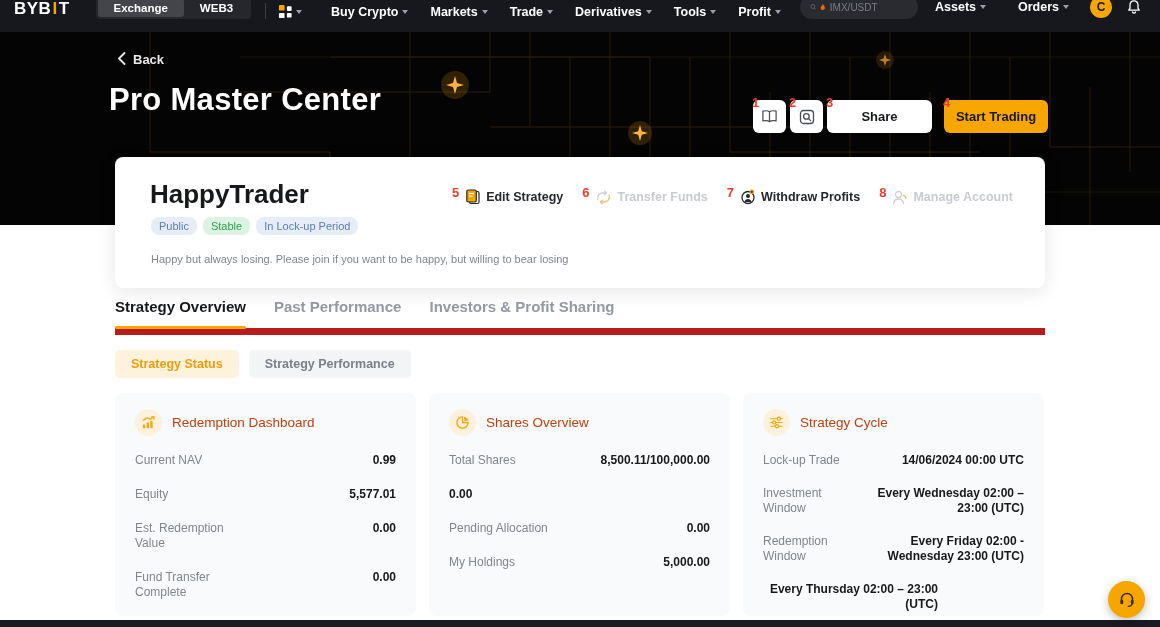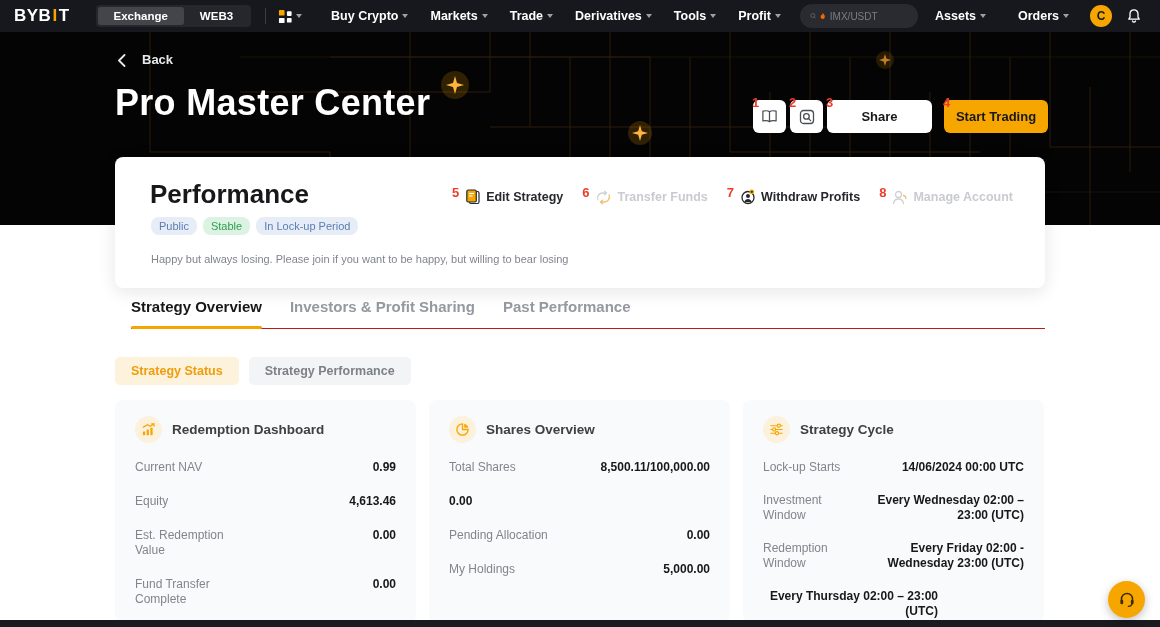--- a/index.html
+++ b/index.html
@@ -2,21 +2,21 @@
 <html><head>
 <meta charset="utf-8">
 <style>
   * { margin:0; padding:0; box-sizing:border-box; }
   html,body { width:1160px; height:627px; overflow:hidden; }
   body { font-family:"Liberation Sans", sans-serif; background:#fff; }
   .page { position:relative; width:1160px; height:627px; background:#fff; overflow:hidden; }
 
   
   .nav { position:absolute; top:0; left:0; width:1160px; height:32px; background:#17181e;
-         display:flex; align-items:center; padding:0 14px; z-index:30; }
+         display:flex; align-items:flex-end; padding:13px 14px; z-index:30; }
   .logo { font-size:17px; font-weight:800; color:#fff; letter-spacing:.5px; display:flex; align-items:center; }
   .logo .accent { color:#f7a600; margin:0 1px; }
   .toggle { display:flex; align-items:center; background:#26272d; border-radius:4px; margin-left:26px; padding:2px; }
   .toggle .opt { font-size:11.5px; font-weight:700; color:#fff; padding:3px 16px; border-radius:3px; cursor:pointer; }
   .toggle .opt.active { background:#43454b; }
   .nav-divider { width:1px; height:16px; background:#3a3c42; margin:0 12px 0 14px; }
   .grid-btn { display:flex; align-items:center; gap:3px; cursor:pointer; }
   .nav-items { display:flex; align-items:center; margin-left:18px; }
   .nav-item { display:flex; align-items:center; gap:4px; color:#fff; font-size:12.5px; font-weight:700;
               padding:0 11px; cursor:pointer; white-space:nowrap; }
@@ -28,23 +28,23 @@
                        font-size:10px; width:78px; font-family:Liberation Sans, sans-serif; }
   .search-pill input::placeholder { color:#797d85; }
   .nav-right { margin-left:auto; display:flex; align-items:center; gap:10px; }
   .avatar { width:22px; height:22px; border-radius:50%; background:#f7a600; color:#17181c;
             font-size:12px; font-weight:800; display:flex; align-items:center; justify-content:center; cursor:pointer; }
   .nav-icon { display:flex; align-items:center; justify-content:center; width:24px; height:24px; cursor:pointer; }
 
   
   .hero { position:absolute; top:32px; left:0; width:1160px; height:193px; background:#040404; overflow:hidden; }
   .hero svg.pattern { position:absolute; top:0; left:0; }
-  .back-link { position:absolute; top:20px; left:117px; display:flex; align-items:flex-end; gap:16px;
+  .back-link { position:absolute; top:20px; left:117px; display:flex; align-items:flex-start; gap:7px;
                color:#e8e9eb; font-size:13px; font-weight:700; cursor:pointer; }
-  .hero-title { position:absolute; top:50px; left:115px; color:#fff; font-size:36px; font-weight:800; letter-spacing:.3px; }
+  .hero-title { position:absolute; top:50px; left:109px; color:#fff; font-size:31px; font-weight:800; letter-spacing:.3px; }
   .hero-actions { position:absolute; top:68px; left:753px; display:flex; gap:4px; align-items:center; }
   .hbtn { position:relative; height:33px; background:#fff; border:none; border-radius:6px; cursor:pointer;
           display:flex; align-items:center; justify-content:center; font-family:inherit; }
   .hbtn.icon { width:33px; }
   .hbtn.share { width:105px; font-size:13px; font-weight:700; color:#17181a; }
   .hbtn.primary { width:104px; background:#f7a600; font-size:13px; font-weight:700; color:#17181a; margin-left:8px; }
   .mark { color:#ee3b2b; font-weight:700; font-size:13px; line-height:1; }
   .hbtn .mark { position:absolute; top:-4px; left:-1px; }
 
   
@@ -57,36 +57,36 @@
   .badge.green { background:#dcf2e2; color:#2fa04e;text-align:right; }
   .profile-desc { position:absolute; top:96px; left:36px; font-size:11px; color:#81858c; }
   .profile-actions { position:absolute; top:32px; right:32px; display:flex; gap:19px; align-items:center; }
   .paction { display:flex; align-items:center; gap:5px; font-size:12.5px; font-weight:700; cursor:pointer; white-space:nowrap; }
   .paction .mark { position:relative; top:-5px; margin-right:1px; }
   .paction.on  { color:#26282d; }
   .paction.off { color:#c9cbd0; }
 
   
   .content { position:absolute; top:225px; left:115px; width:930px; }
-  .tabs { display:flex; gap:28px; margin-top:73px; border-bottom:1px solid #b91c1c;margin-left:16px; }
+  .tabs { display:flex; gap:28px; margin-top:73px; border-bottom:7px solid #b91c1c; }
   .tab { font-size:15px; font-weight:700; color:#9599a0; padding-bottom:13px; position:relative; cursor:pointer; }
   .tab.active { color:#17181a; }
   .tab.active::after { content:""; position:absolute; left:0; right:0; bottom:-1px; height:3px;
                        background:#f7a600; border-radius:2px; }
-  .pills { display:flex; gap:10px; margin-top:28px; }
+  .pills { display:flex; gap:10px; margin-top:15px; }
   .pill { font-size:12.5px; font-weight:700; padding:7px 16px; border-radius:5px; cursor:pointer; }
   .pill.active { background:#fdf2dc; color:#ef9d0a; }
   .pill.idle   { background:#f3f4f6; color:#7c8087; }
 
   .cards { display:flex; gap:13px; margin-top:15px; }
   .card { width:301px; height:223px; background:#f9fafb; border-radius:8px; padding:16px 20px 0 20px; }
   .card-head { display:flex; align-items:center; gap:10px; margin-bottom:12px; }
   .card-icon { width:27px; height:27px; border-radius:50%; background:#fbf1dd; display:flex;
                align-items:center; justify-content:center; }
-  .card-title { font-size:13.5px; font-weight:700; color:#404040; }
+  .card-title { font-size:13.5px; font-weight:400; color:#c2410c; }
   .row { display:flex; justify-content:space-between; align-items:flex-start; padding:5px 0;margin-top:9px; }
   .row .lbl { font-size:12px; color:#81858c; line-height:15px; max-width:118px; }
   .row .val { font-size:12px; font-weight:700; color:#17181a; text-align:right; line-height:15px; max-width:175px; }
   .card.cycle .row { padding:4.5px 0; }
 
   
   .footer-bar { position:absolute; left:0; bottom:0; width:1160px; height:7px; background:#1a1b21; z-index:25; }
   .support-btn { position:absolute; left:1108px; top:581px; width:37px; height:37px; border-radius:50%;
                  background:#f7a600; border:none; cursor:pointer; display:flex; align-items:center;
                  justify-content:center; box-shadow:0 3px 10px rgba(0,0,0,.25); z-index:26; }
@@ -247,21 +247,21 @@
         <span>Share</span>
       </button>
       <button class="hbtn primary">
         <span class="mark">4</span>
         <span>Start Trading</span>
       </button>
     </div>
   </section>
 
   <section class="profile-card">
-    <h2 class="profile-name">Performance</h2>
+    <h2 class="profile-name">HappyTrader</h2>
     <div class="badges">
       <span class="badge blue">Public</span>
       <span class="badge green">Stable</span>
       <span class="badge blue">In Lock-up Period</span>
     </div>
     <p class="profile-desc">Happy but always losing. Please join if you want to be happy, but willing to bear losing</p>
 
     <div class="profile-actions">
       <div class="paction on">
         <span class="mark">5</span>
@@ -302,22 +302,22 @@
           <path d="M11.5 5.5 C12.8 5.8 13.8 7 13.8 8.5" fill="none" stroke="#f0c172" stroke-width="1.3" stroke-linecap="round"></path>
         </svg>
         <span>Manage Account</span>
       </div>
     </div>
   </section>
 
   <main class="content">
     <div class="tabs">
       <div class="tab active">Strategy Overview</div>
+      <div class="tab">Past Performance</div>
       <div class="tab">Investors &amp; Profit Sharing</div>
-      <div class="tab">Past Performance</div>
     </div>
 
     <div class="pills">
       <div class="pill active">Strategy Status</div>
       <div class="pill idle">Strategy Performance</div>
     </div>
 
     <div class="cards">
 
       <div class="card">
@@ -332,21 +332,21 @@
             </svg>
           </span>
           <span class="card-title">Redemption Dashboard</span>
         </div>
         <div class="row">
             <span class="lbl">Current NAV</span>
             <span class="val">0.99</span>
           </div>
         <div class="row">
             <span class="lbl">Equity</span>
-            <span class="val">4,613.46</span>
+            <span class="val">5,577.01</span>
           </div>
         <div class="row">
             <span class="lbl">Est. Redemption Value</span>
             <span class="val">0.00</span>
           </div>
         <div class="row">
             <span class="lbl">Fund Transfer Complete</span>
             <span class="val">0.00</span>
           </div>
       </div>
@@ -386,21 +386,21 @@
               <circle cx="10.5" cy="4" r="1.7" fill="#fbf1dd" stroke="#f7a600" stroke-width="1.2"></circle>
               <line x1="2" y1="8" x2="14" y2="8" stroke="#f7a600" stroke-width="1.3" stroke-linecap="round"></line>
               <circle cx="5.5" cy="8" r="1.7" fill="#fbf1dd" stroke="#f7a600" stroke-width="1.2"></circle>
               <line x1="2" y1="12" x2="14" y2="12" stroke="#f7a600" stroke-width="1.3" stroke-linecap="round"></line>
               <circle cx="8.5" cy="12" r="1.7" fill="#fbf1dd" stroke="#f7a600" stroke-width="1.2"></circle>
             </svg>
           </span>
           <span class="card-title">Strategy Cycle</span>
         </div>
         <div class="row">
-            <span class="lbl">Lock-up Starts</span>
+            <span class="lbl">Lock-up Trade</span>
             <span class="val">14/06/2024 00:00 UTC</span>
           </div>
         <div class="row">
             <span class="lbl">Investment Window</span>
             <span class="val">Every Wednesday 02:00 – 23:00 (UTC)</span>
           </div>
         <div class="row">
             <span class="lbl">Redemption Window</span>
             <span class="val">Every Friday 02:00 - Wednesday 23:00 (UTC)</span>
           </div>

